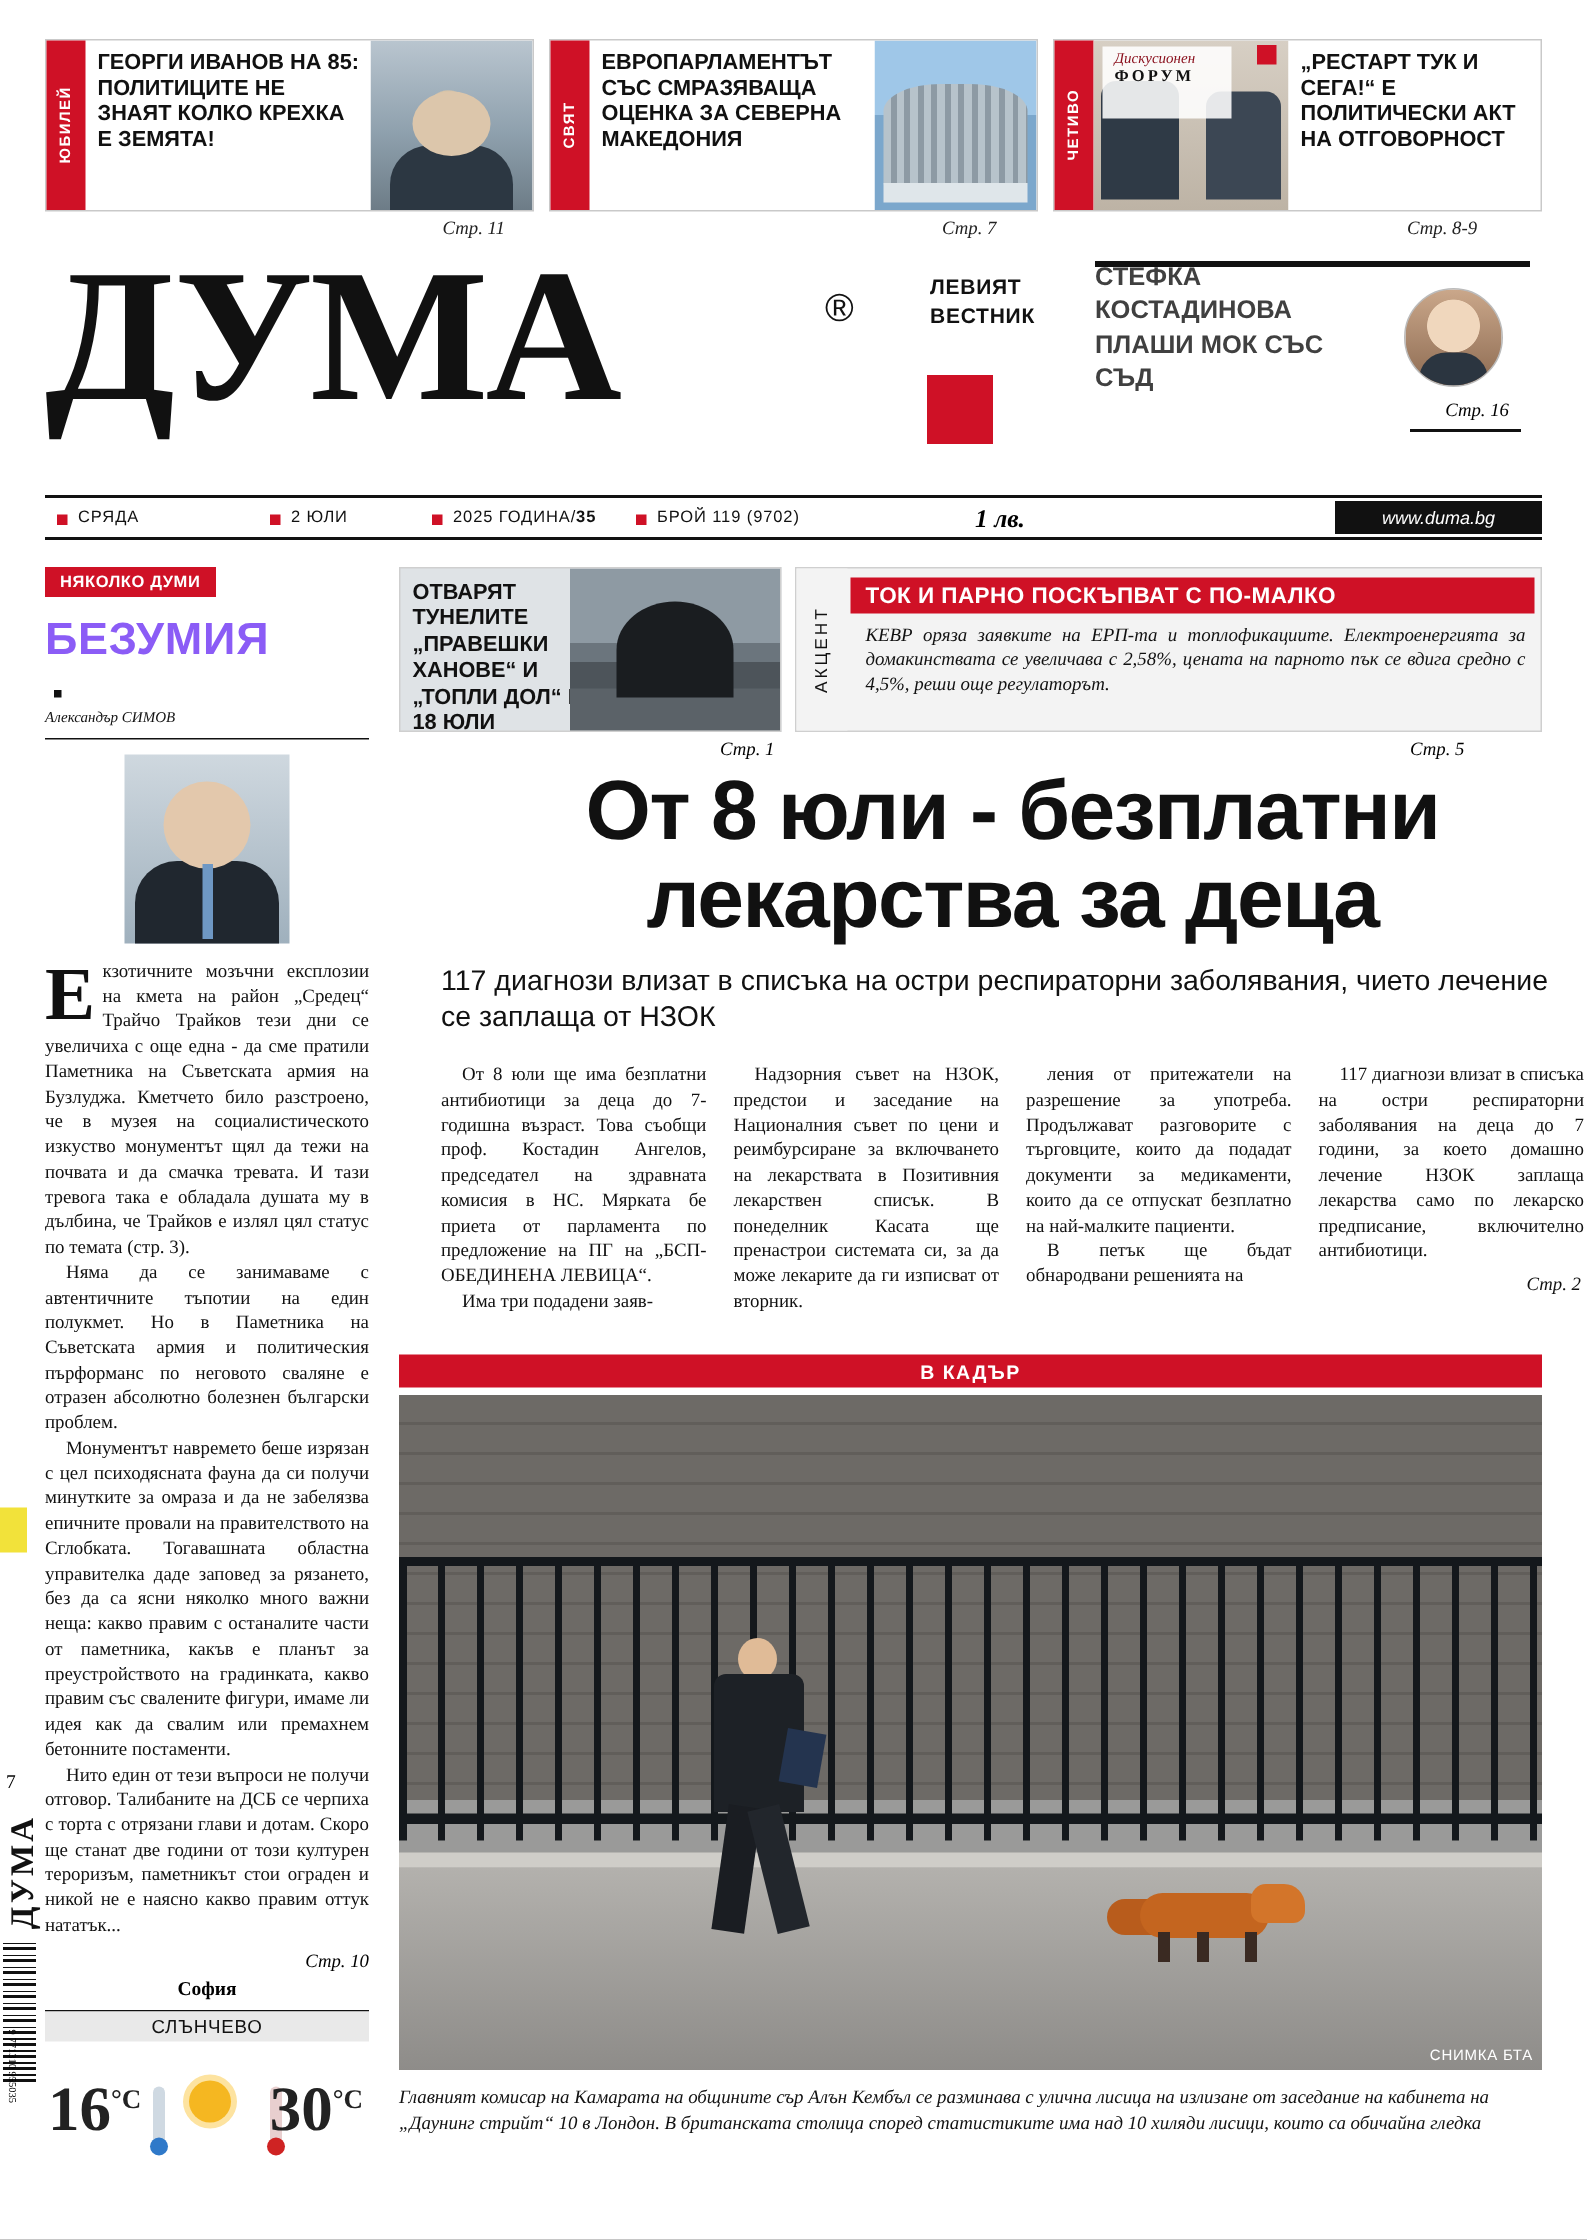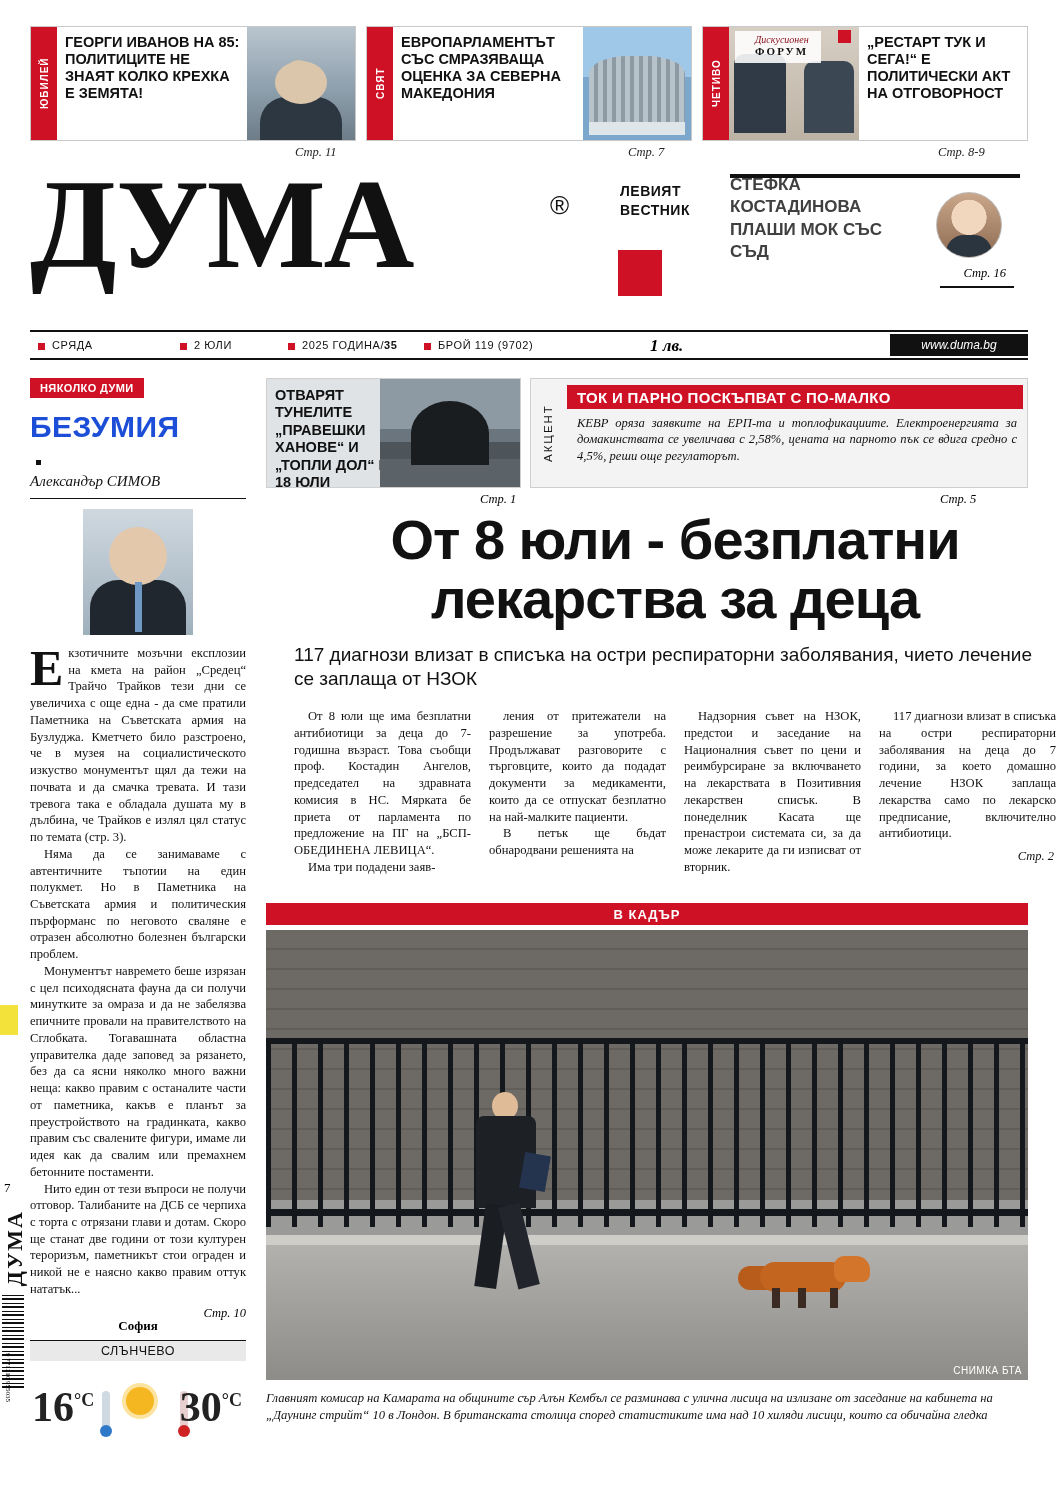--- a/index.html
+++ b/index.html
@@ -85,24 +85,24 @@
   }
   .ph-office:after {
     content:""; position:absolute; left:4%; top:24%; width:40%; height:70%;
     background:#2f3a46; border-radius:10px 10px 0 0;
   }
   .ph-office:before {
     content:""; position:absolute; right:4%; top:30%; width:38%; height:64%;
     background:#3c4754; border-radius:10px 10px 0 0;
   }
   .forum-badge {
-    position:absolute; left:6px; top:4px; width:86px; height:32px;
+    position:absolute; left:6px; top:4px; width:86px; height:48px;
     background:rgba(255,255,255,0.88);
     font-family:"Liberation Serif",serif; font-style:italic;
-    font-size:10px; color:#8a0f1c; line-height:1.1; padding:3px 20px;
+    font-size:10px; color:#8a0f1c; line-height:1.1; padding:3px 8px;
   }
   .forum-badge b { color:#111; letter-spacing:2px; font-style:normal; font-size:11px;}
   .forum-sq { position:absolute; right:8px; top:3px; width:13px; height:13px; background:#cf1126; }
 
   
   .masthead { position: absolute; top: 162px; left: 30px; width: 998px; height: 160px; }
   .logo {
     position: absolute; left: 0; top: 0;
     font-family: "Liberation Serif", serif;
     font-size: 126px; font-weight: bold; letter-spacing: -2px;
@@ -158,24 +158,24 @@
 
   
   .col-left { position:absolute; left:30px; top:378px; width:216px; }
   .nd-badge {
     display:inline-block; background:#cf1126; color:#fff;
     font-family:"Liberation Sans",sans-serif; font-size:11px; font-weight:bold;
     padding:4px 10px; letter-spacing:.4px;
   }
   .nd-title {
     font-family:"Liberation Sans",sans-serif; font-weight:bold;
-    font-size:30px; margin-top:12px; color:#1d4ed8; letter-spacing:.5px;
+    font-size:30px; margin-top:12px; color:#8b5cf6; letter-spacing:.5px;
   }
   .nd-dot { width:5px; height:5px; background:#111; margin:16px 0 8px 6px; }
-  .nd-author { font-style:italic; font-size:15px; color:#111; }
+  .nd-author { font-style:italic; font-size:10px; color:#111; }
   .nd-rule { border-top:1px solid #111; margin-top:8px; }
   .nd-portrait {
     width:110px; height:126px; margin:10px auto 0 auto;
     background: linear-gradient(#cfd8df,#9fb0bd);
     position:relative; overflow:hidden;
   }
   .nd-portrait:after{content:"";position:absolute;left:24%;top:14%;width:52%;height:46%;border-radius:50%;background:#e3c8ac;}
   .nd-portrait:before{content:"";position:absolute;left:6%;top:56%;width:88%;height:46%;background:#20272f;border-radius:28px 28px 0 0;}
   .nd-tie{position:absolute;left:47%;top:58%;width:7px;height:40%;background:#6f98c4;z-index:3;}
   .nd-body {
@@ -450,25 +450,25 @@
 
   <div class="main-area">
     <div class="main-head">От 8 юли - безплатни лекарства за деца</div>
     <div class="main-sub">117 диагнози влизат в списъка на остри респираторни заболявания, чието лечение се заплаща от НЗОК</div>
     <div class="main-cols">
       <div class="c">
         <p>От 8 юли ще има безплатни антибиотици за деца до 7-годишна възраст. Това съобщи проф. Костадин Ангелов, председател на здравната комисия в НС. Мярката бе приета от парламента по предложение на ПГ на „БСП-ОБЕДИНЕНА ЛЕВИЦА“.</p>
         <p>Има три подадени заяв-</p>
       </div>
       <div class="c">
+        <p>Надзорния съвет на НЗОК, предстои и заседание на Националния съвет по цени и реимбурсиране за включването на лекарствата в Позитивния лекарствен списък. В понеделник Касата ще пренастрои системата си, за да може лекарите да ги изписват от вторник.</p>
+      </div>
+      <div class="c">
         <p>ления от притежатели на разрешение за употреба. Продължават разговорите с търговците, които да подадат документи за медикаменти, които да се отпускат безплатно на най-малките пациенти.</p>
         <p>В петък ще бъдат обнародвани решенията на</p>
-      </div>
-      <div class="c">
-        <p>Надзорния съвет на НЗОК, предстои и заседание на Националния съвет по цени и реимбурсиране за включването на лекарствата в Позитивния лекарствен списък. В понеделник Касата ще пренастрои системата си, за да може лекарите да ги изписват от вторник.</p>
       </div>
       <div class="c">
         <p>117 диагнози влизат в списъка на остри респираторни заболявания на деца до 7 години, за което домашно лечение НЗОК заплаща лекарства само по лекарско предписание, включително антибиотици.</p>
         <div class="main-page">Стр. 2</div>
       </div>
     </div>
   </div>
 
   <div class="kadar-bar">В КАДЪР</div>
   <div class="photo">

